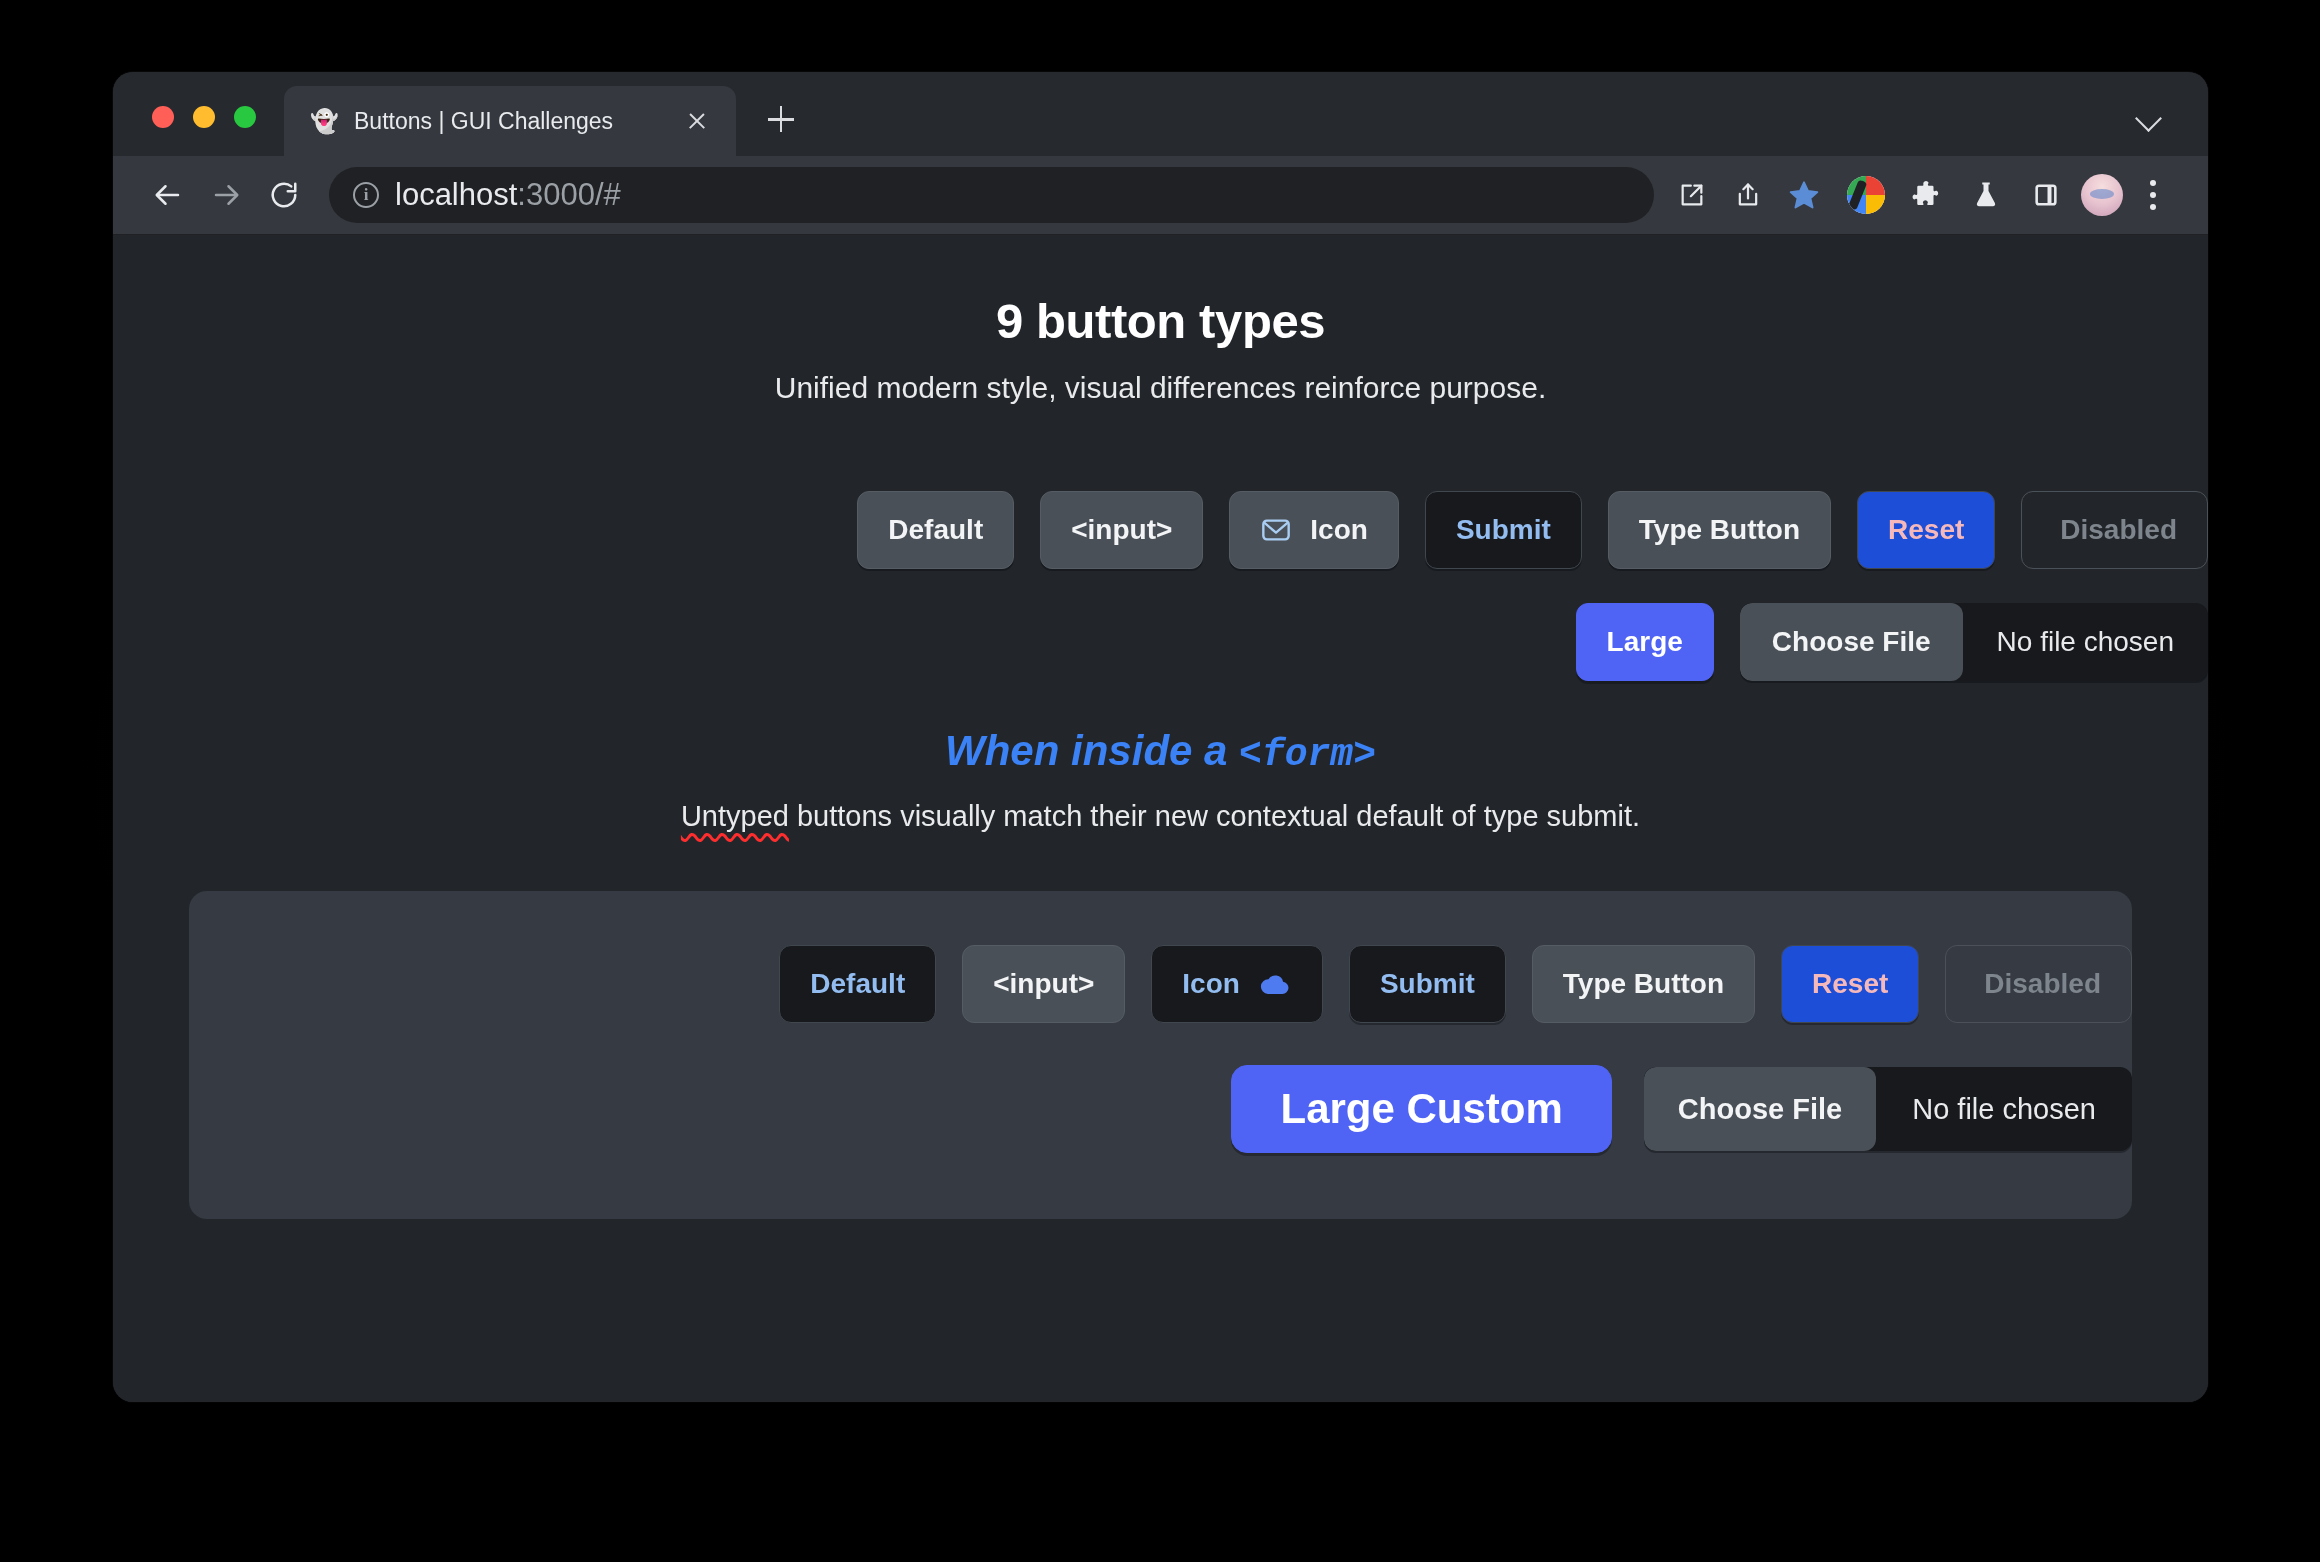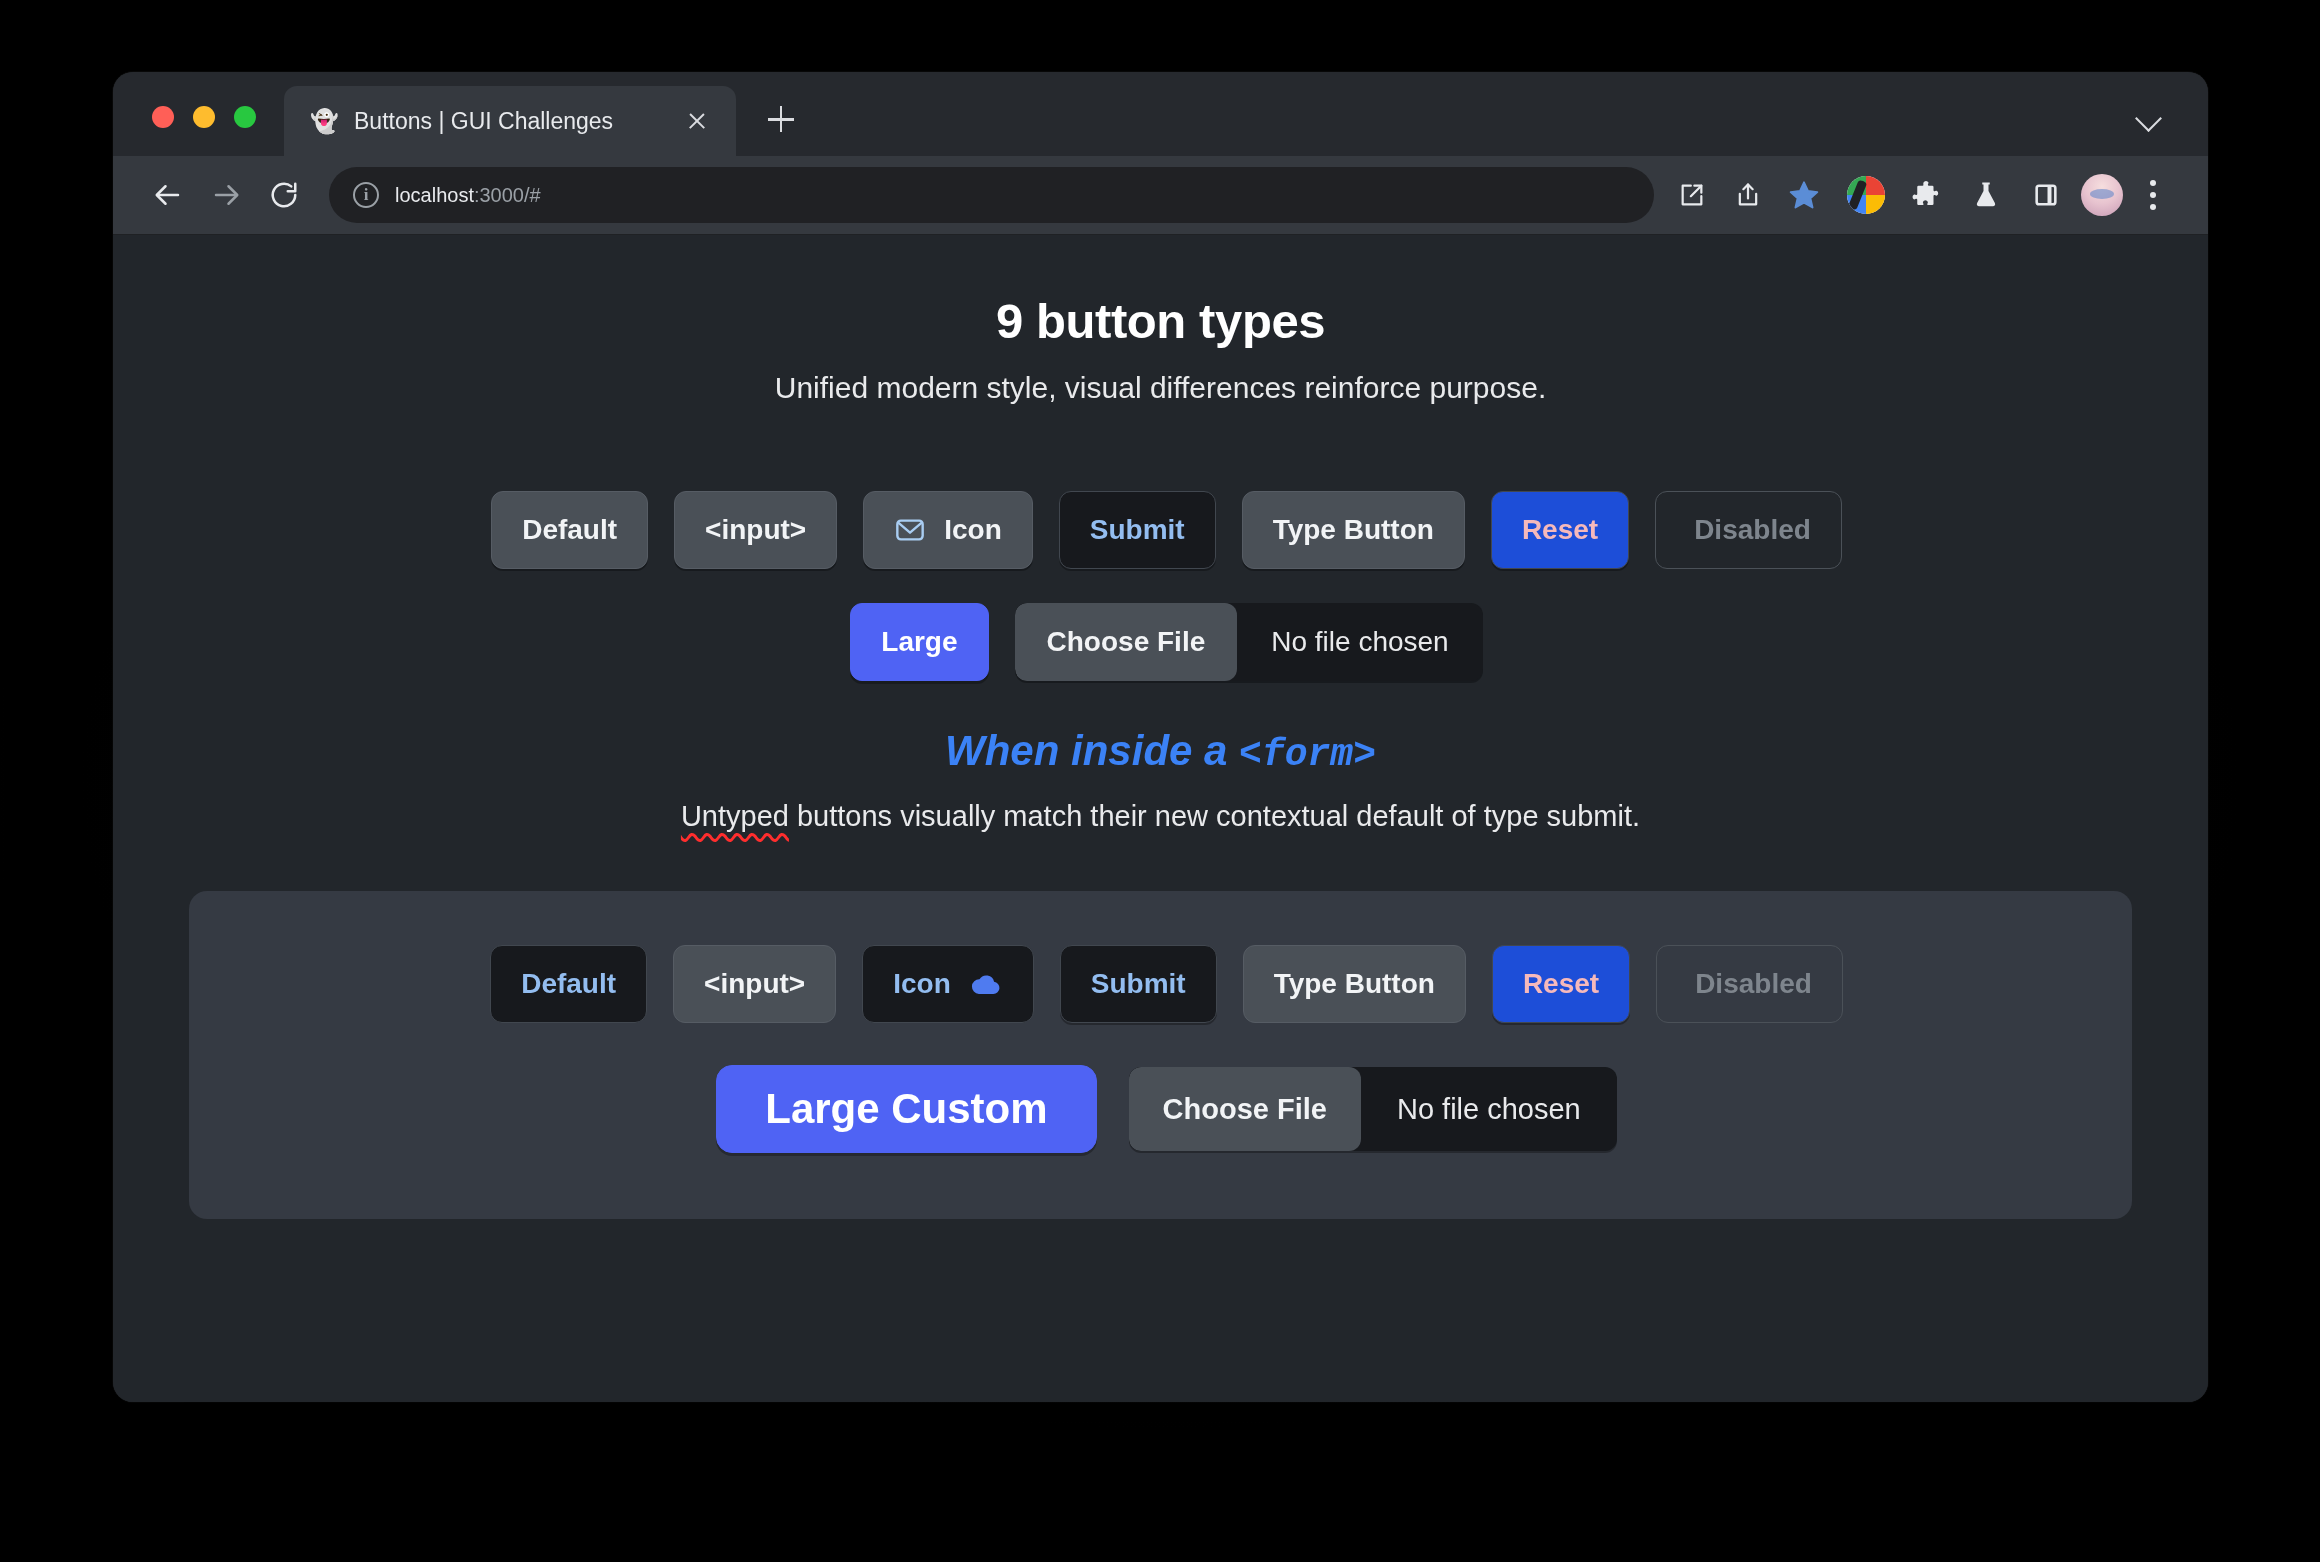--- a/index.html
+++ b/index.html
@@ -161,21 +161,21 @@
     border: 2px solid #9aa0a6;
     border-radius: 50%;
     color: #9aa0a6;
     font-size: 17px;
     font-weight: bold;
     line-height: 22px;
     text-align: center;
     font-family: "Liberation Serif", serif;
   }
   #omnibox-url {
-    font-size: 20px;
+    font-size: 31px;
     color: #9aa0a6;
     white-space: nowrap;
     overflow: hidden;
   }
   #omnibox-url .host { color: #e8eaed; }
 
   .tool-icon {
     width: 56px; height: 56px;
     flex: 0 0 56px;
     display: flex; align-items: center; justify-content: center;
@@ -277,21 +277,21 @@
     margin-top: 24px;
   }
   .spell {
     text-decoration: underline wavy #ff2d2d;
     text-decoration-thickness: 2.5px;
     text-underline-offset: 7px;
   }
 
   .btn-row {
     display: flex;
-    justify-content: center;
+    justify-content: flex-end;
     align-items: center;
     gap: 26px;
     flex-wrap: wrap;
     margin-left: 12px;
   }
   .row-1 { margin-top: 86px; }
   .row-2 { margin-top: 34px; }
 
   
   .btn {

